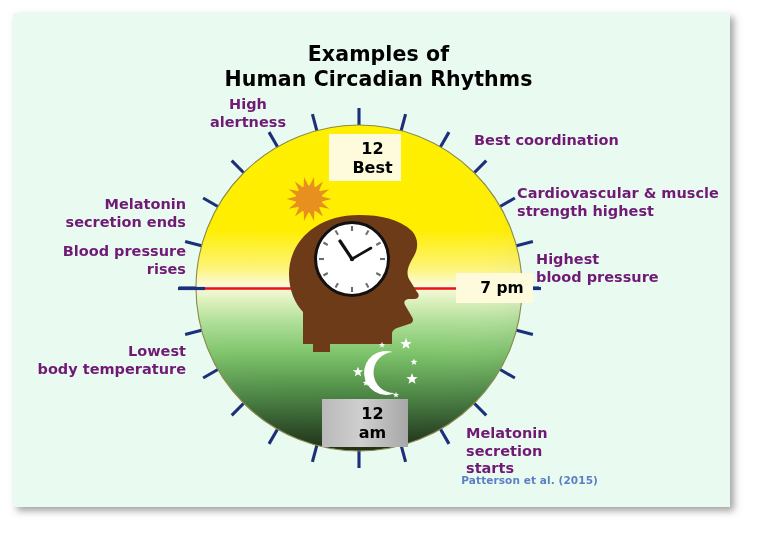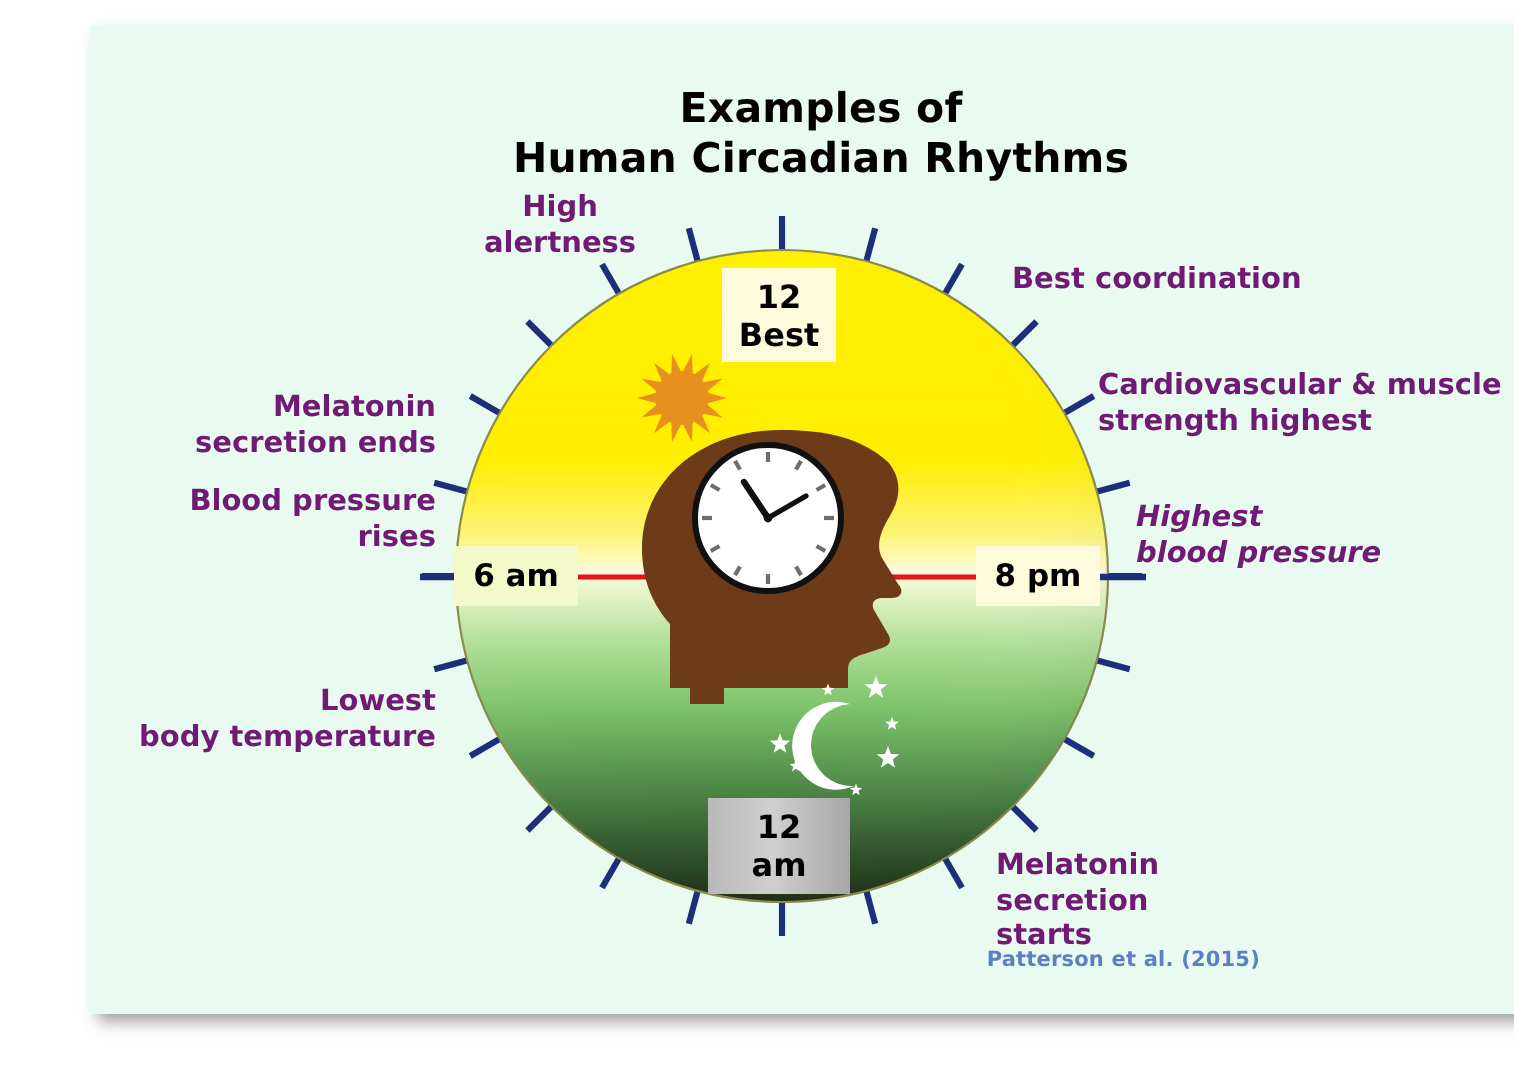--- a/index.html
+++ b/index.html
@@ -13,21 +13,20 @@
     height: 534px;
     overflow: hidden;
     font-family: "DejaVu Sans", "Liberation Sans", sans-serif;
   }
 
   #page {
     position: relative;
     width: 636px;
     height: 534px;
     background: #ffffff;
-    margin-left: 32px;
   }
 
   
   #panel {
     position: absolute;
     left: 13px;
     top: 13px;
     width: 717px;
     height: 494px;
     background: #e9fbf1;
@@ -87,20 +86,21 @@
     color: #000000;
     font-weight: bold;
     font-size: 16px;
     line-height: 19px;
     text-align: center;
     white-space: pre-line;
     display: flex;
     flex-direction: column;
     justify-content: center;
     align-items: center;
+    padding-left: 15px;
   }
   #box-noon {
     left: 329px;
     top: 134px;
     width: 57px;
     height: 47px;
     background: #fdfbdc;
   }
   #box-midnight {
     left: 322px;
@@ -292,44 +292,41 @@
 
   <div class="callout left" style="left:22px; top:196px; width:164px;">Melatonin
 secretion ends</div>
 
   <div class="callout right" style="left:517px; top:185px; width:230px;">Cardiovascular &amp; muscle
 strength highest</div>
 
   <div class="callout left" style="left:18px; top:243px; width:168px;">Blood pressure
 rises</div>
 
-  <div class="callout right" style="left:536px; top:251px; width:200px;font-style:italic;">Highest
+  <div class="callout right" style="left:536px; top:251px; width:200px;">Highest
 blood pressure</div>
 
   <div class="callout left" style="left:14px; top:343px; width:172px;">Lowest
 body temperature</div>
 
   <div class="callout right" style="left:466px; top:425px; width:200px;">Melatonin
 secretion
 starts</div>
 
 
   <div class="timebox" id="box-noon">
     <span>12</span>
     <span>Best</span>
   </div>
 
   <div class="timebox" id="box-midnight">
     <span>12</span>
     <span>am</span>
   </div>
 
-  <div class="timebox" id="box-6am">
-    <span class="tl">6 am</span>
+
+  <div class="timebox" id="box-6pm">
+    <span class="tl">7 pm</span>
   </div>
 
-  <div class="timebox" id="box-6pm">
-    <span class="tl">8 pm</span>
-  </div>
-
   <div class="citation">Patterson et al. (2015)</div>
 
 </div>
 
 </body></html>

